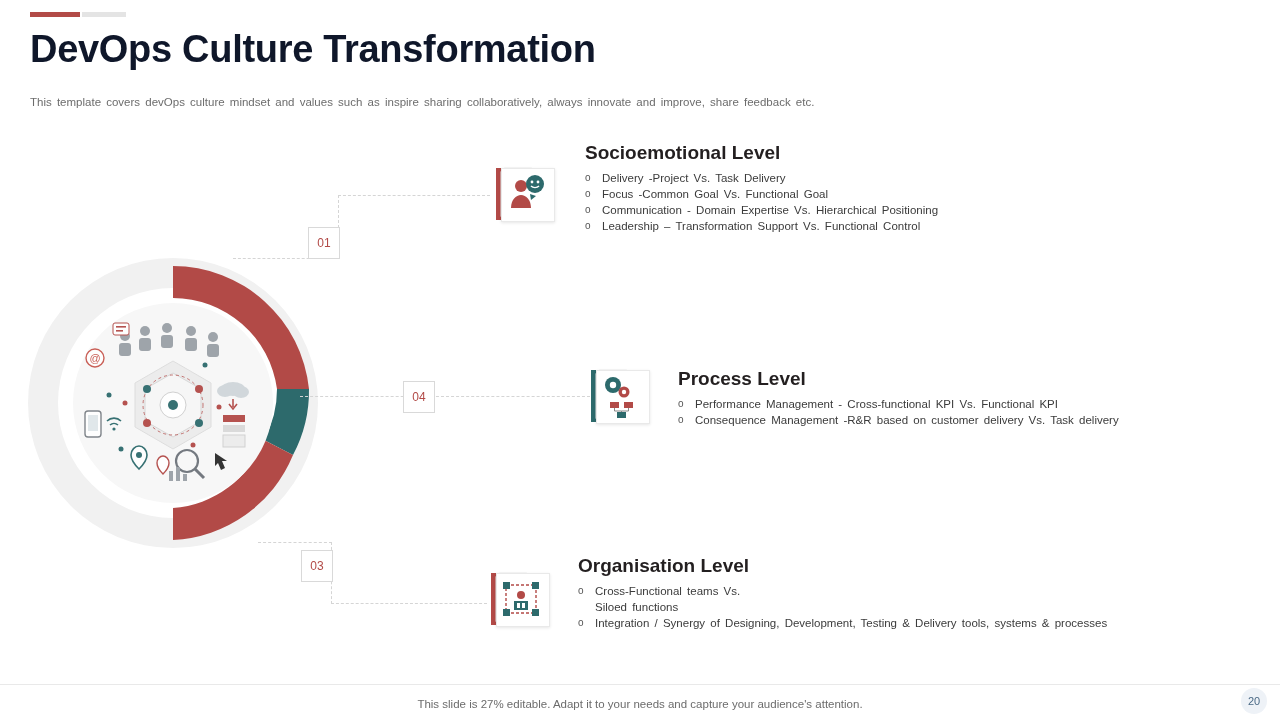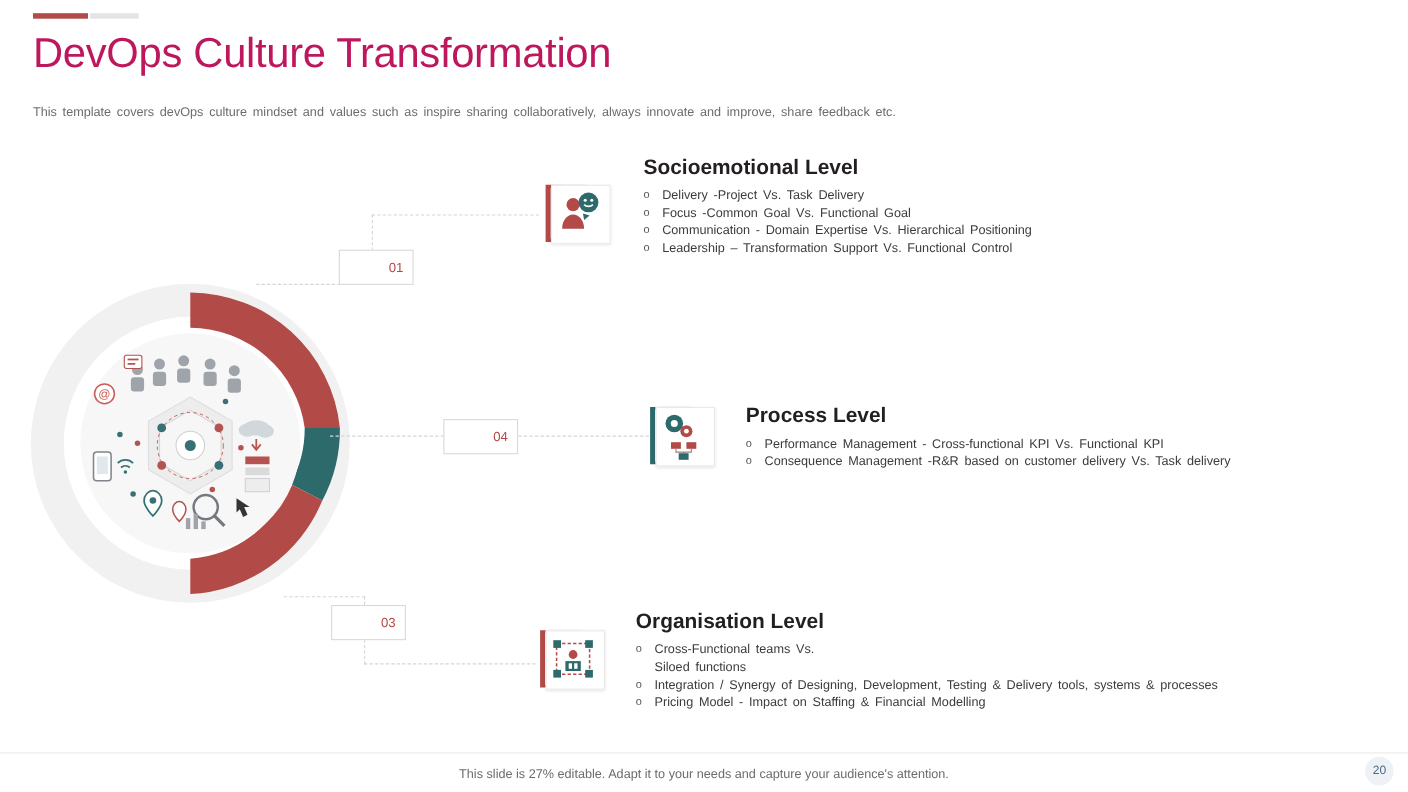--- a/index.html
+++ b/index.html
@@ -35,22 +35,22 @@
     top: 12px;
     width: 44px;
     height: 5px;
     background: #e4e4e4;
   }
   .title {
     position: absolute;
     left: 30px;
     top: 28px;
     font-size: 38px;
-    font-weight: normal;
-    color: #be185d;
+    font-weight: bold;
+    color: #0f172a;
     letter-spacing: -0.3px;
   }
   .subtitle {
     position: absolute;
     left: 30px;
     top: 96px;
     font-size: 11.5px;
     color: #6c6c6c;
     word-spacing: 2px;
   }
@@ -112,21 +112,20 @@
     position: absolute;
     width: 30px;
     height: 30px;
     border: 1px solid #d9d9d9;
     background: #ffffff;
     color: #b24a47;
     font-size: 12px;
     display: flex;
     align-items: center;
     justify-content: center;
-    padding-left: 36px;
   }
 
   
   .icon-box {
     position: absolute;
     width: 64px;
     height: 64px;
   }
   .icon-frame {
     position: absolute;
@@ -396,20 +395,19 @@
       <rect x="21" y="30" width="3" height="5" fill="#ffffff"></rect>
       <rect x="26" y="30" width="3" height="5" fill="#ffffff"></rect>
     </svg>
   </div>
 
   <div class="block-title" style="left:578px; top:555px;">Organisation Level</div>
   <div class="bullets" style="left:578px; top:583px; width:640px;">
     <div class="row">Cross-Functional  teams Vs.
  Siloed functions</div>
     <div class="row">Integration  / Synergy  of  Designing,  Development,   Testing &amp; Delivery  tools, systems &amp; processes</div>
-    <div class="row">Pricing Model  - Impact  on Staffing  &amp; Financial  Modelling</div>
   </div>
 
   <div class="footer-rule"></div>
   <div class="footer-text">This slide is 27% editable. Adapt it to your needs and capture your audience's attention.</div>
   <div class="page-badge">20</div>
 
 </div>
 
 </body></html>

